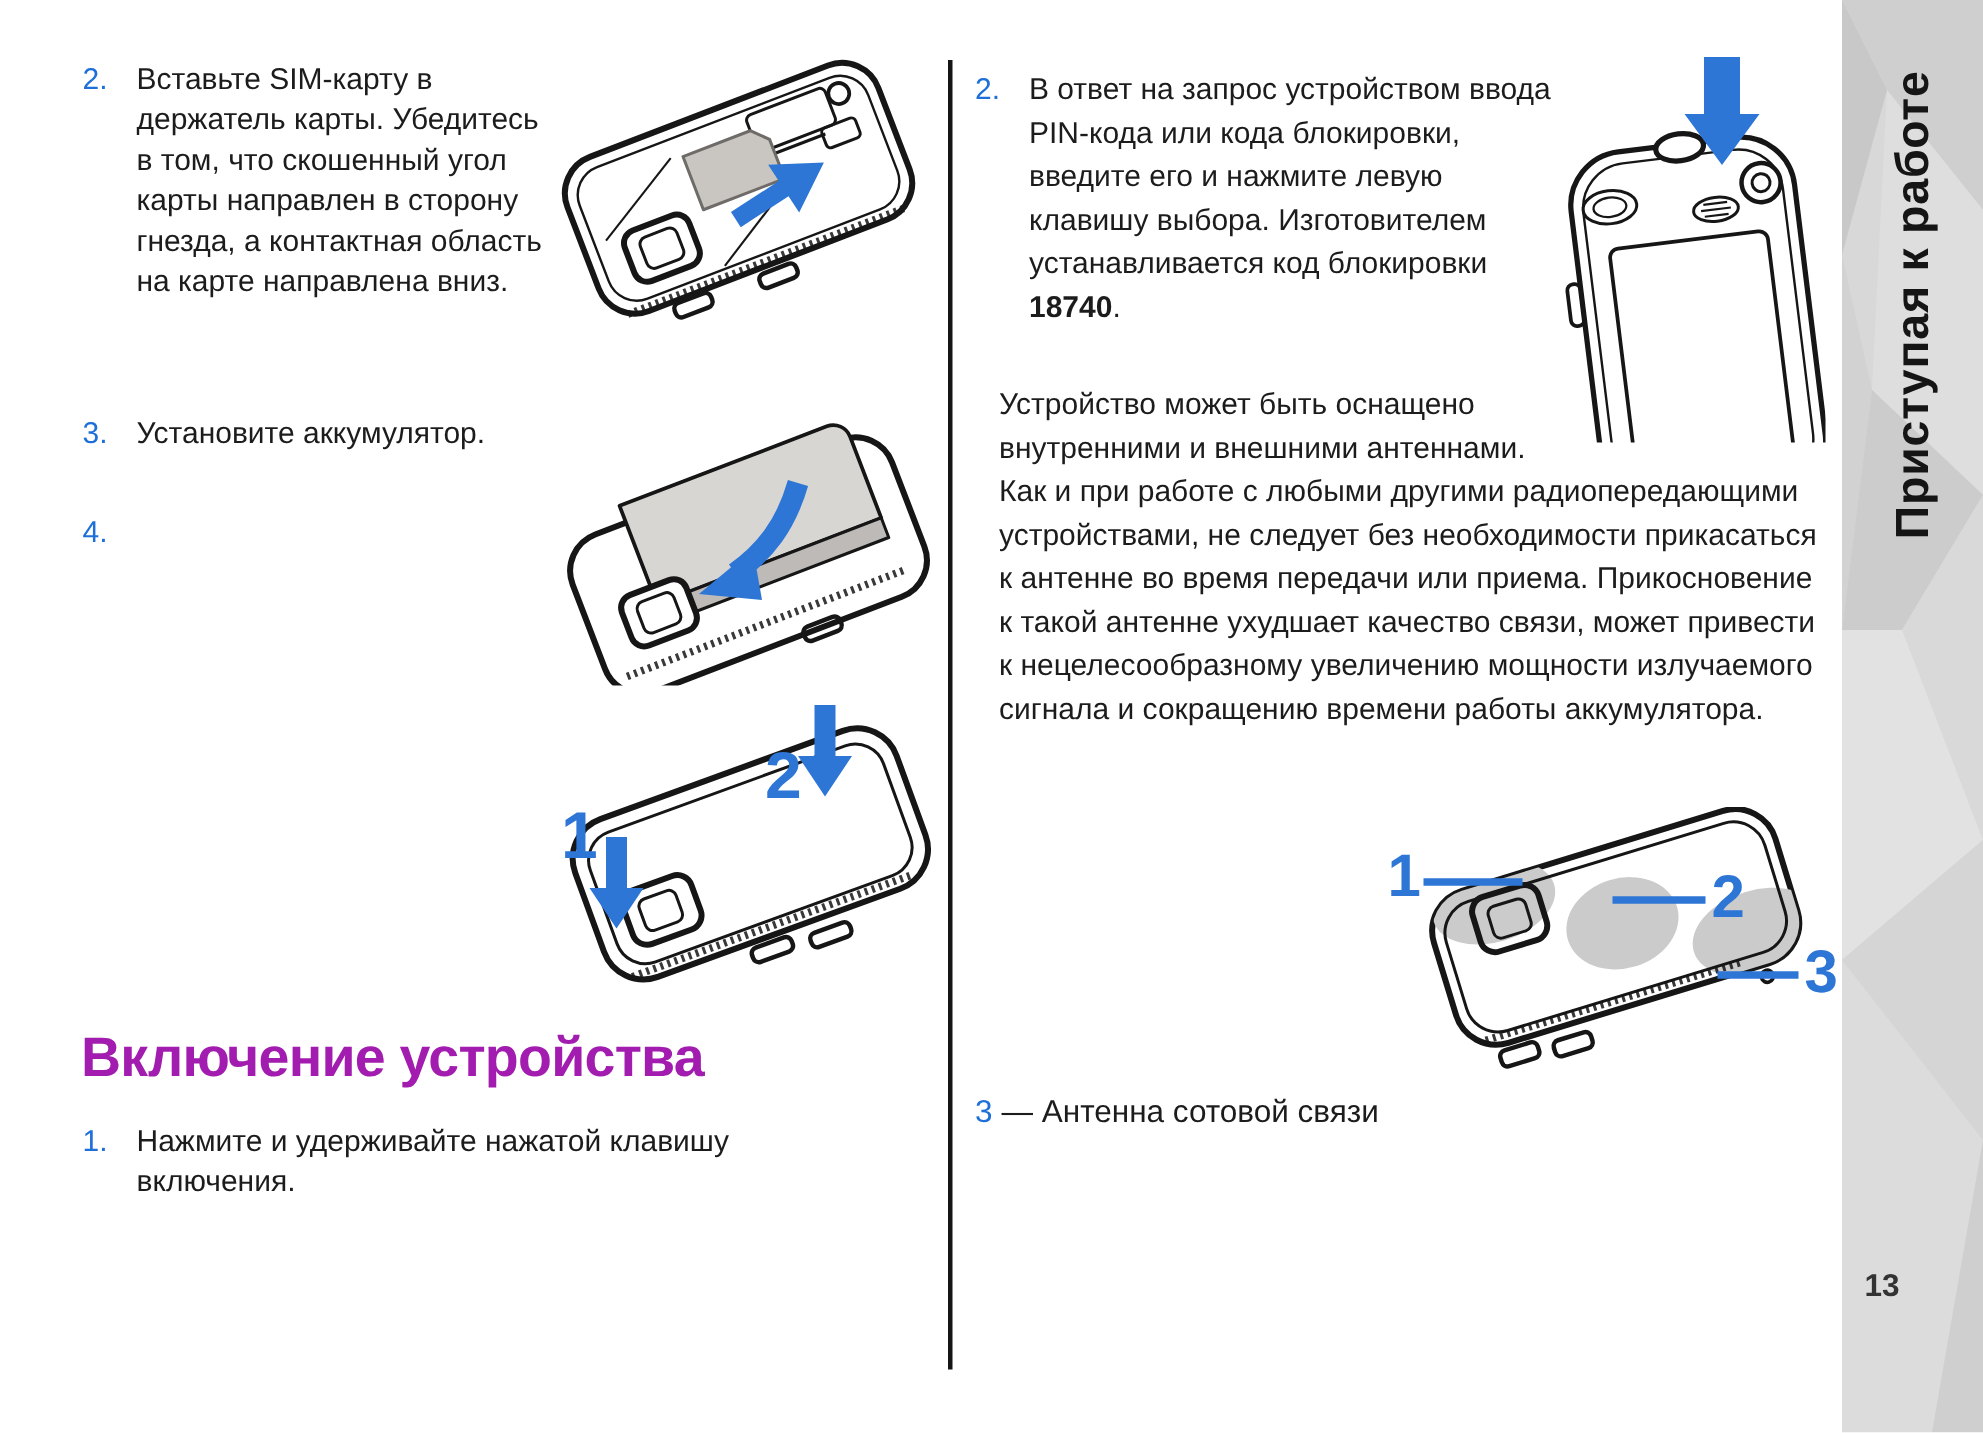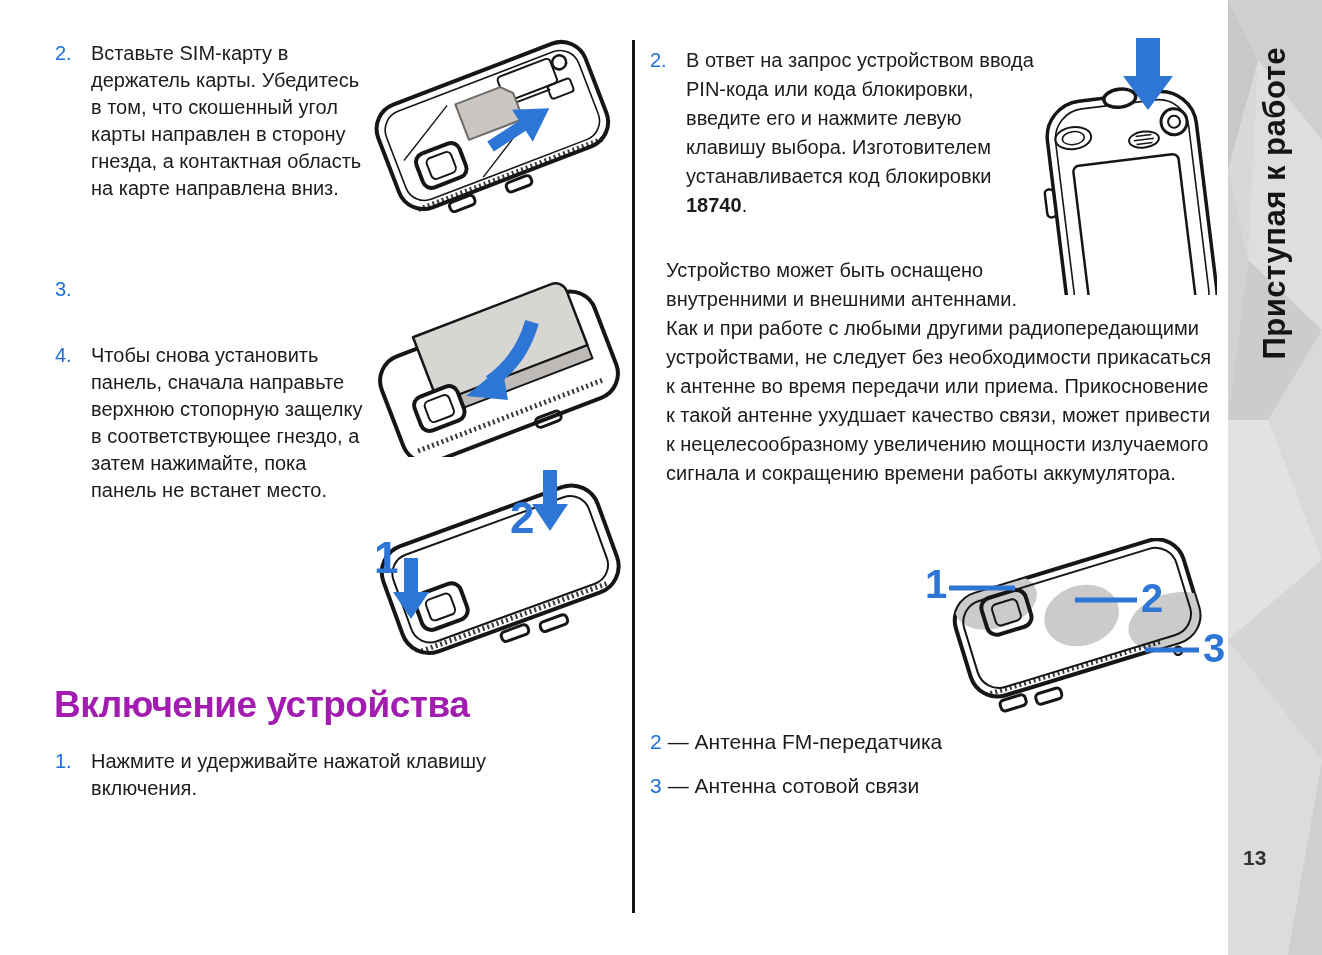--- a/index.html
+++ b/index.html
@@ -47,24 +47,24 @@
 </style>
 </head>
 <body>
 
 <div class="step" id="step-l2">
   <span class="num">2.</span>
   <span>Вставьте SIM-карту в держатель карты. Убедитесь в том, что скошенный угол карты направлен в сторону гнезда, а контактная область на карте направлена вниз.</span>
 </div>
 <div class="step" id="step-l3">
   <span class="num">3.</span>
+  <span>Установите аккумулятор.</span>
 </div>
 <div class="step" id="step-l4">
   <span class="num">4.</span>
-  <span>Чтобы снова установить панель, сначала направьте верхнюю стопорную защелку в соответствующее гнездо, а затем нажимайте, пока панель не встанет место.</span>
 </div>
 
 <div class="abs" id="section-heading">Включение устройства</div>
 
 <div class="step" id="step-power">
   <span class="num">1.</span>
   <span>Нажмите и удерживайте нажатой клавишу включения.</span>
 </div>
 
 <div class="figure" style="left:362px;top:32px;width:265px;height:190px;" id="fig-sim">
@@ -184,23 +184,20 @@
     <path d="M160 62 H222" stroke="#2d76d6" stroke-width="5"></path>
     <path d="M230 112 H284" stroke="#2d76d6" stroke-width="5"></path>
   </svg>
   <span class="fig-label" style="left:10px;top:26px;">1</span>
   <span class="fig-label" style="left:226px;top:40px;">2</span>
   <span class="fig-label" style="left:288px;top:90px;">3</span>
 </div>
 
 <div class="abs" id="legend">
   <div class="legend-row">
-    <span class="blue" style="margin-right:6px;">2</span><span>— Антенна FM-передатчика</span>
-  </div>
-  <div class="legend-row">
     <span class="blue" style="margin-right:6px;">3</span><span>— Антенна сотовой связи</span>
   </div>
 </div>
 
 <div class="abs" id="sidebar">
   <svg id="sidebar-bg" width="94" height="955" viewBox="0 0 94 955">
     <rect width="94" height="955" fill="#d8d8d8"></rect>
     <polygon points="0,0 94,0 94,140 30,60" fill="#cfcfcf"></polygon>
     <polygon points="0,0 30,60 0,170" fill="#c8c8c8"></polygon>
     <polygon points="30,60 94,140 94,330 20,260" fill="#dedede"></polygon>

